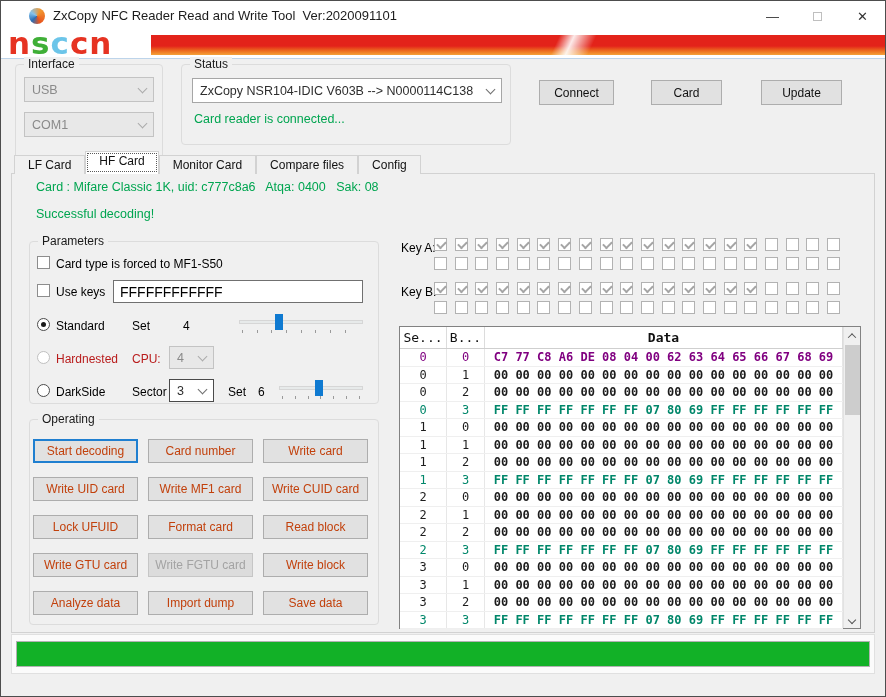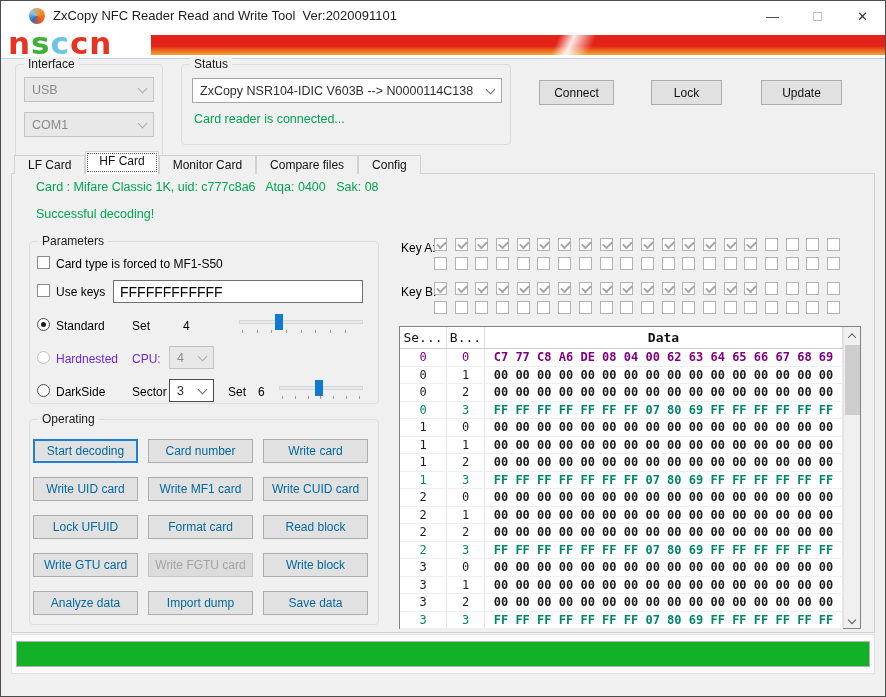--- a/index.html
+++ b/index.html
@@ -23,21 +23,21 @@
   .logo { position:absolute; left:7px; top:-6px; font-size:31px; font-weight:bold; font-family:"DejaVu Sans", sans-serif; letter-spacing:1px; }
   .swoosh {
     position:absolute; left:150px; right:0; top:4px; height:20px;
     background:
       linear-gradient(115deg, rgba(255,255,255,0) 55%, rgba(255,255,255,.9) 57%, rgba(255,255,255,0) 60%),
       linear-gradient(to bottom, #e3231a 0%, #e3231a 55%, #ec6a1f 78%, #f5a238 100%);
   }
   
   .lbl { position:absolute; font-size:12px; color:#000; white-space:pre; }
   .green { color:#00a550; }
-  .gray { color:#6d28d9; }
+  .gray { color:#b91c1c; }
   .gbox { position:absolute; border:1px solid #dcdcdc; border-radius:4px; }
   .glabel { position:absolute; top:-8px; left:8px; background:#f0f0f0; padding:0 4px; font-size:12px; color:#1a1a1a; }
   .combo { position:absolute; background:#fff; border:1px solid #a6a6a6; display:flex; align-items:center; justify-content:space-between; padding:0 7px; font-size:12.5px; color:#2e2e2e; }
   .combo .chev { width:7px; height:7px; border-right:1.5px solid #6f6f6f; border-bottom:1.5px solid #6f6f6f; transform:rotate(45deg); margin-top:-3px; flex:none; }
   .combo.disabled { background:#e8e8e8; border-color:#c3c3c3; color:#8a8a8a; }
   .combo.disabled .chev { border-color:#ababab; }
   .combo.darkborder { border-color:#4a4a4a; }
   .btn { position:absolute; background:#e1e1e1; border:1px solid #adadad; font-size:12px; color:#111; display:flex; align-items:center; justify-content:center; font-family:inherit; }
   
   .cb { width:13px; height:13px; border:1px solid #8d8d8d; background:#fff; display:inline-block; position:relative; flex:none; }
@@ -54,21 +54,21 @@
   .slider .ticks { position:absolute; left:3px; right:3px; bottom:0; height:3px; }
   .ticks.t8 { background:repeating-linear-gradient(90deg, #9a9a9a 0 1px, transparent 1px 14.7px); }
   .ticks.t7 { background:repeating-linear-gradient(90deg, #9a9a9a 0 1px, transparent 1px 12.8px); }
   
   .tabstrip { position:absolute; left:13px; top:150px; height:23px; display:flex; align-items:flex-end; }
   .tab { height:19px; border:1px solid #d2d2d2; border-bottom:none; background:#f0f0f0; font-size:12px; padding:2px 13px 0; color:#111; }
   .tab.active { height:23px; background:#fff; position:relative; z-index:3; outline:1px dotted #5a5a5a; outline-offset:-3px; }
   .tabpage { position:absolute; left:10px; top:172px; width:864px; height:460px; border:1px solid #d2d2d2; background:#f0f0f0; }
   
   .ops { position:absolute; left:32px; top:438px; display:grid; grid-template-columns:repeat(3,105px); column-gap:10px; row-gap:14px; }
-  .opbtn { height:24px; background:#e1e1e1; border:1px solid #adadad; font-size:12px; color:#0369a1; font-family:inherit; }
+  .opbtn { height:24px; background:#e1e1e1; border:1px solid #adadad; font-size:12px; color:#c2410c; font-family:inherit; }
   .opbtn.focused { border:2px solid #1f7fd0; }
   .opbtn.disabled { background:#dcdcdc; border-color:#c6c6c6; color:#a3a3a3; }
   
   .dtable { position:absolute; left:398px; top:325px; width:462px; height:303px; background:#fff; border:1px solid #828282; display:flex; font-family:"DejaVu Sans Mono", monospace; }
   .dtable .content { width:445px; }
   .dtable .hdr { display:flex; height:22px; line-height:22px; font-size:13px; color:#111; border-bottom:1px solid #cfcfcf; }
   .dtable .hdr > div { border-right:1px solid #dcdcdc; text-align:center; }
   .drow { display:flex; height:17.5px; line-height:17.5px; font-size:12px; border-bottom:1px solid #efefef; }
   .drow > div { border-right:1px solid #e7e7e7; text-align:center; white-space:pre; overflow:hidden; }
   .c-se { width:47px; } .c-b { width:38px; } .c-data { width:358px;font-weight:bold; }
@@ -122,21 +122,21 @@
   <div class="gbox" style="left:180px; top:63px; width:330px; height:81px;">
     <span class="glabel">Status</span>
     <div class="combo" style="left:10px; top:13px; width:310px; height:25px; position:absolute;">
       <span>ZxCopy NSR104-IDIC V603B --&gt; N0000114C138</span>
         <span class="chev"></span>
     </div>
     <span class="lbl green" style="left:12px; top:47px; font-size:12.5px;">Card reader is connected...</span>
   </div>
 
   <button class="btn" style="left:538px; top:79px; width:75px; height:25px;">Connect</button>
-  <button class="btn" style="left:650px; top:79px; width:71px; height:25px;">Lock</button>
+  <button class="btn" style="left:650px; top:79px; width:71px; height:25px;">Card</button>
   <button class="btn" style="left:760px; top:79px; width:81px; height:25px;">Update</button>
 
   <div class="tabpage"></div>
   <div class="tabstrip">
       <div class="tab">LF Card</div>
       <div class="tab active">HF Card</div>
       <div class="tab">Monitor Card</div>
       <div class="tab">Compare files</div>
       <div class="tab">Config</div>
     </div>

